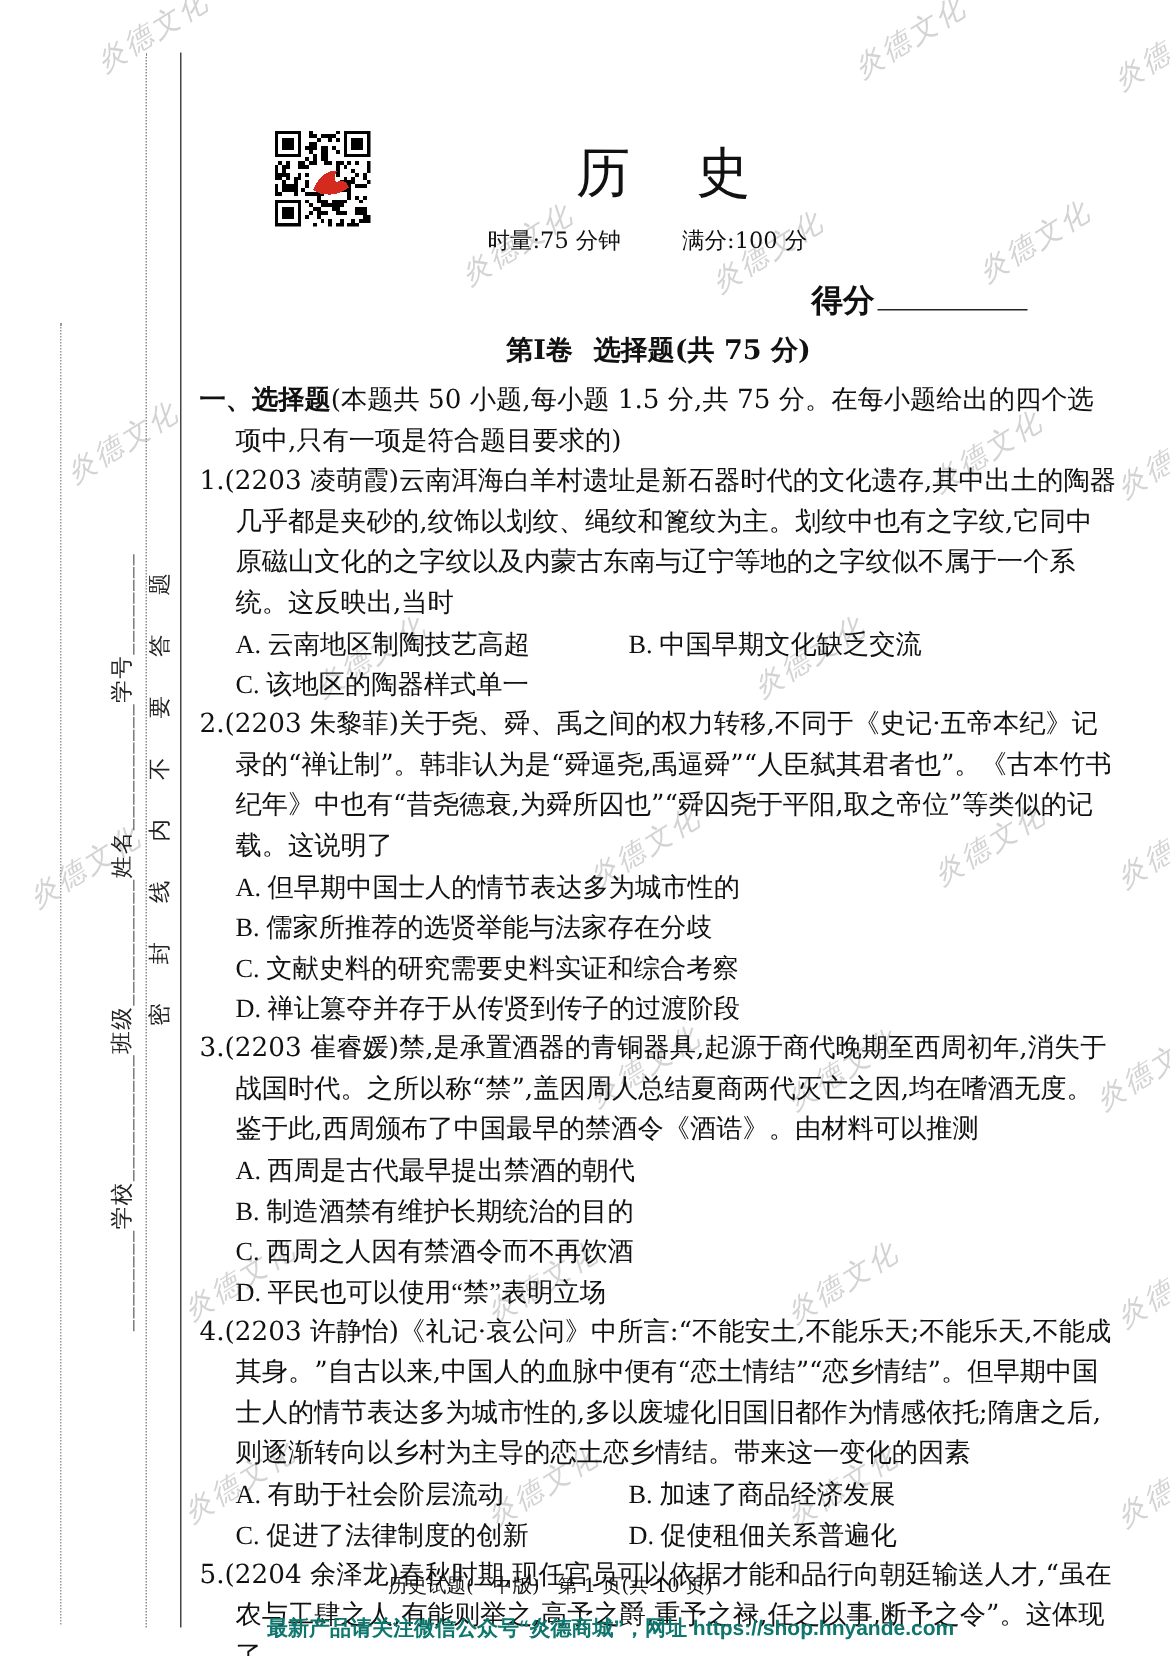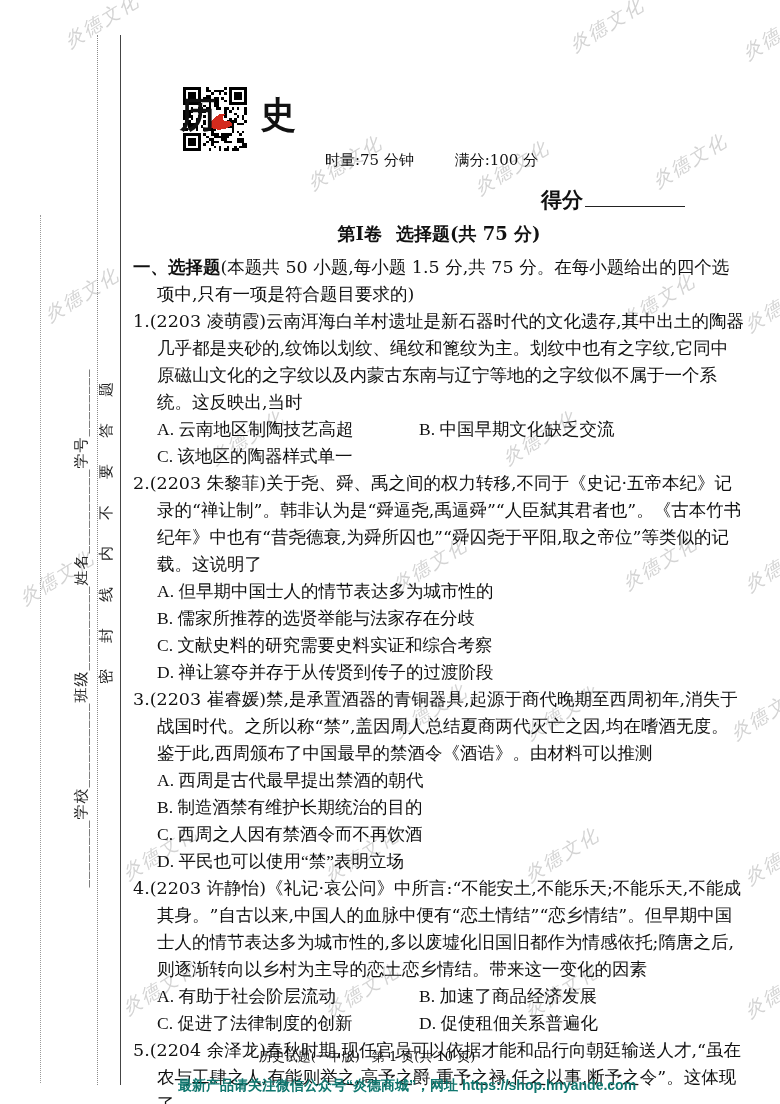--- a/index.html
+++ b/index.html
@@ -14,22 +14,22 @@
   .seal-dotted{left:97px;top:35px;height:1050px;border-left:1px dotted #8a8a8a;}
   .content-border{left:120px;top:35px;height:1050px;border-left:1.5px solid #444;}
   .rot{position:absolute;transform:rotate(-90deg);white-space:nowrap;text-align:center;
        font-size:15px;color:#222;}
   .fields{left:-337px;top:617px;width:836px;height:22px;line-height:22px;letter-spacing:1px;}
   .sealtxt{left:-60px;top:509px;width:332px;height:22px;line-height:22px;letter-spacing:26px;}
   
   .exam-title{position:absolute;left:120px;top:38px;width:640px;text-align:center;
               font-size:22px;font-weight:bold;letter-spacing:1px;}
   .qr{position:absolute;left:183px;top:87px;width:64px;height:64px;}
-  .subject{position:absolute;left:120px;top:91px;width:640px;
-           font-size:36px;font-weight:bold;letter-spacing:44px;padding-left:60px;box-sizing:border-box;}
+  .subject{position:absolute;left:120px;top:91px;width:640px;text-align:center;
+           font-size:36px;font-weight:normal;letter-spacing:44px;padding-left:48px;box-sizing:border-box;}
   .meta{position:absolute;left:325px;top:151px;font-size:15px;}
   .meta span{margin-right:36px;}
   .score{position:absolute;left:527px;top:186px;font-size:21px;font-weight:bold;margin-left:14px;}
   .score .ul{display:inline-block;width:100px;border-bottom:1.5px solid #222;height:15px;
              margin-left:2px;vertical-align:baseline;}
   
   .content{position:absolute;left:133px;top:220px;width:612px;line-height:27px;
            font-size:17.5px;word-break:break-all;}
   .sec-head{margin:0 0 7px 0;text-align:center;font-size:18px;font-weight:bold;}
   .sec-head .gap{display:inline-block;width:14px;}

